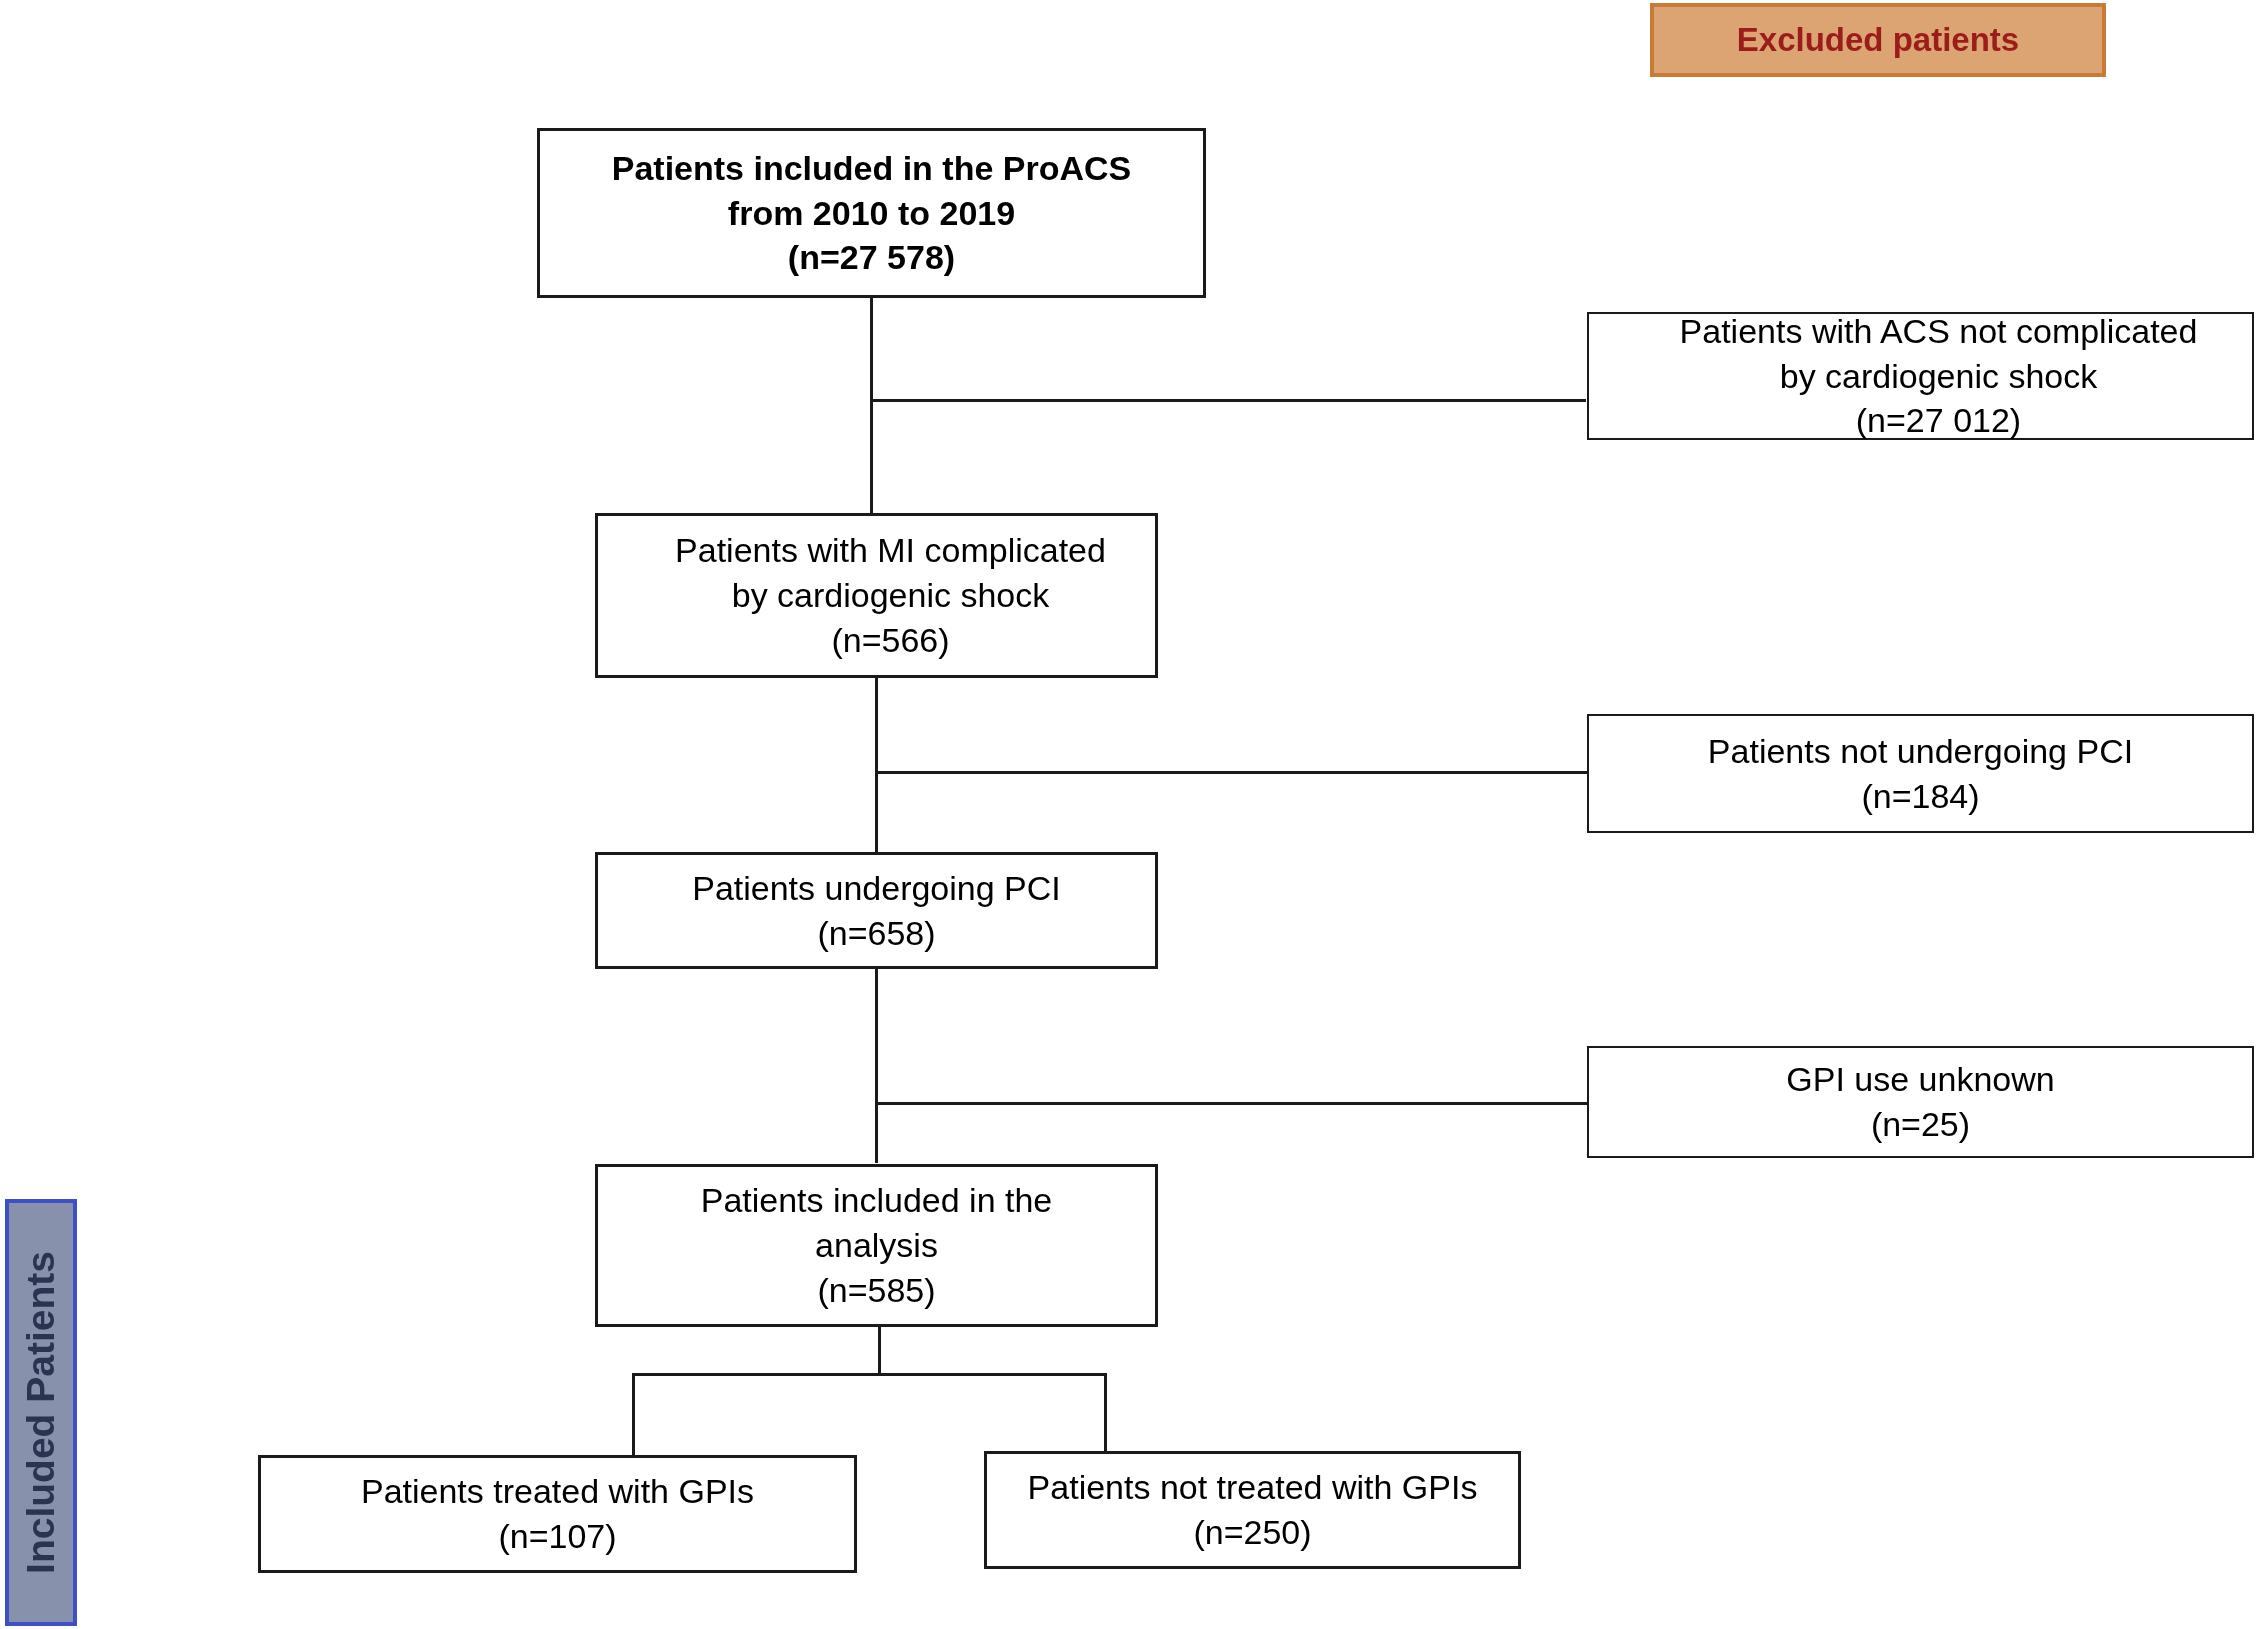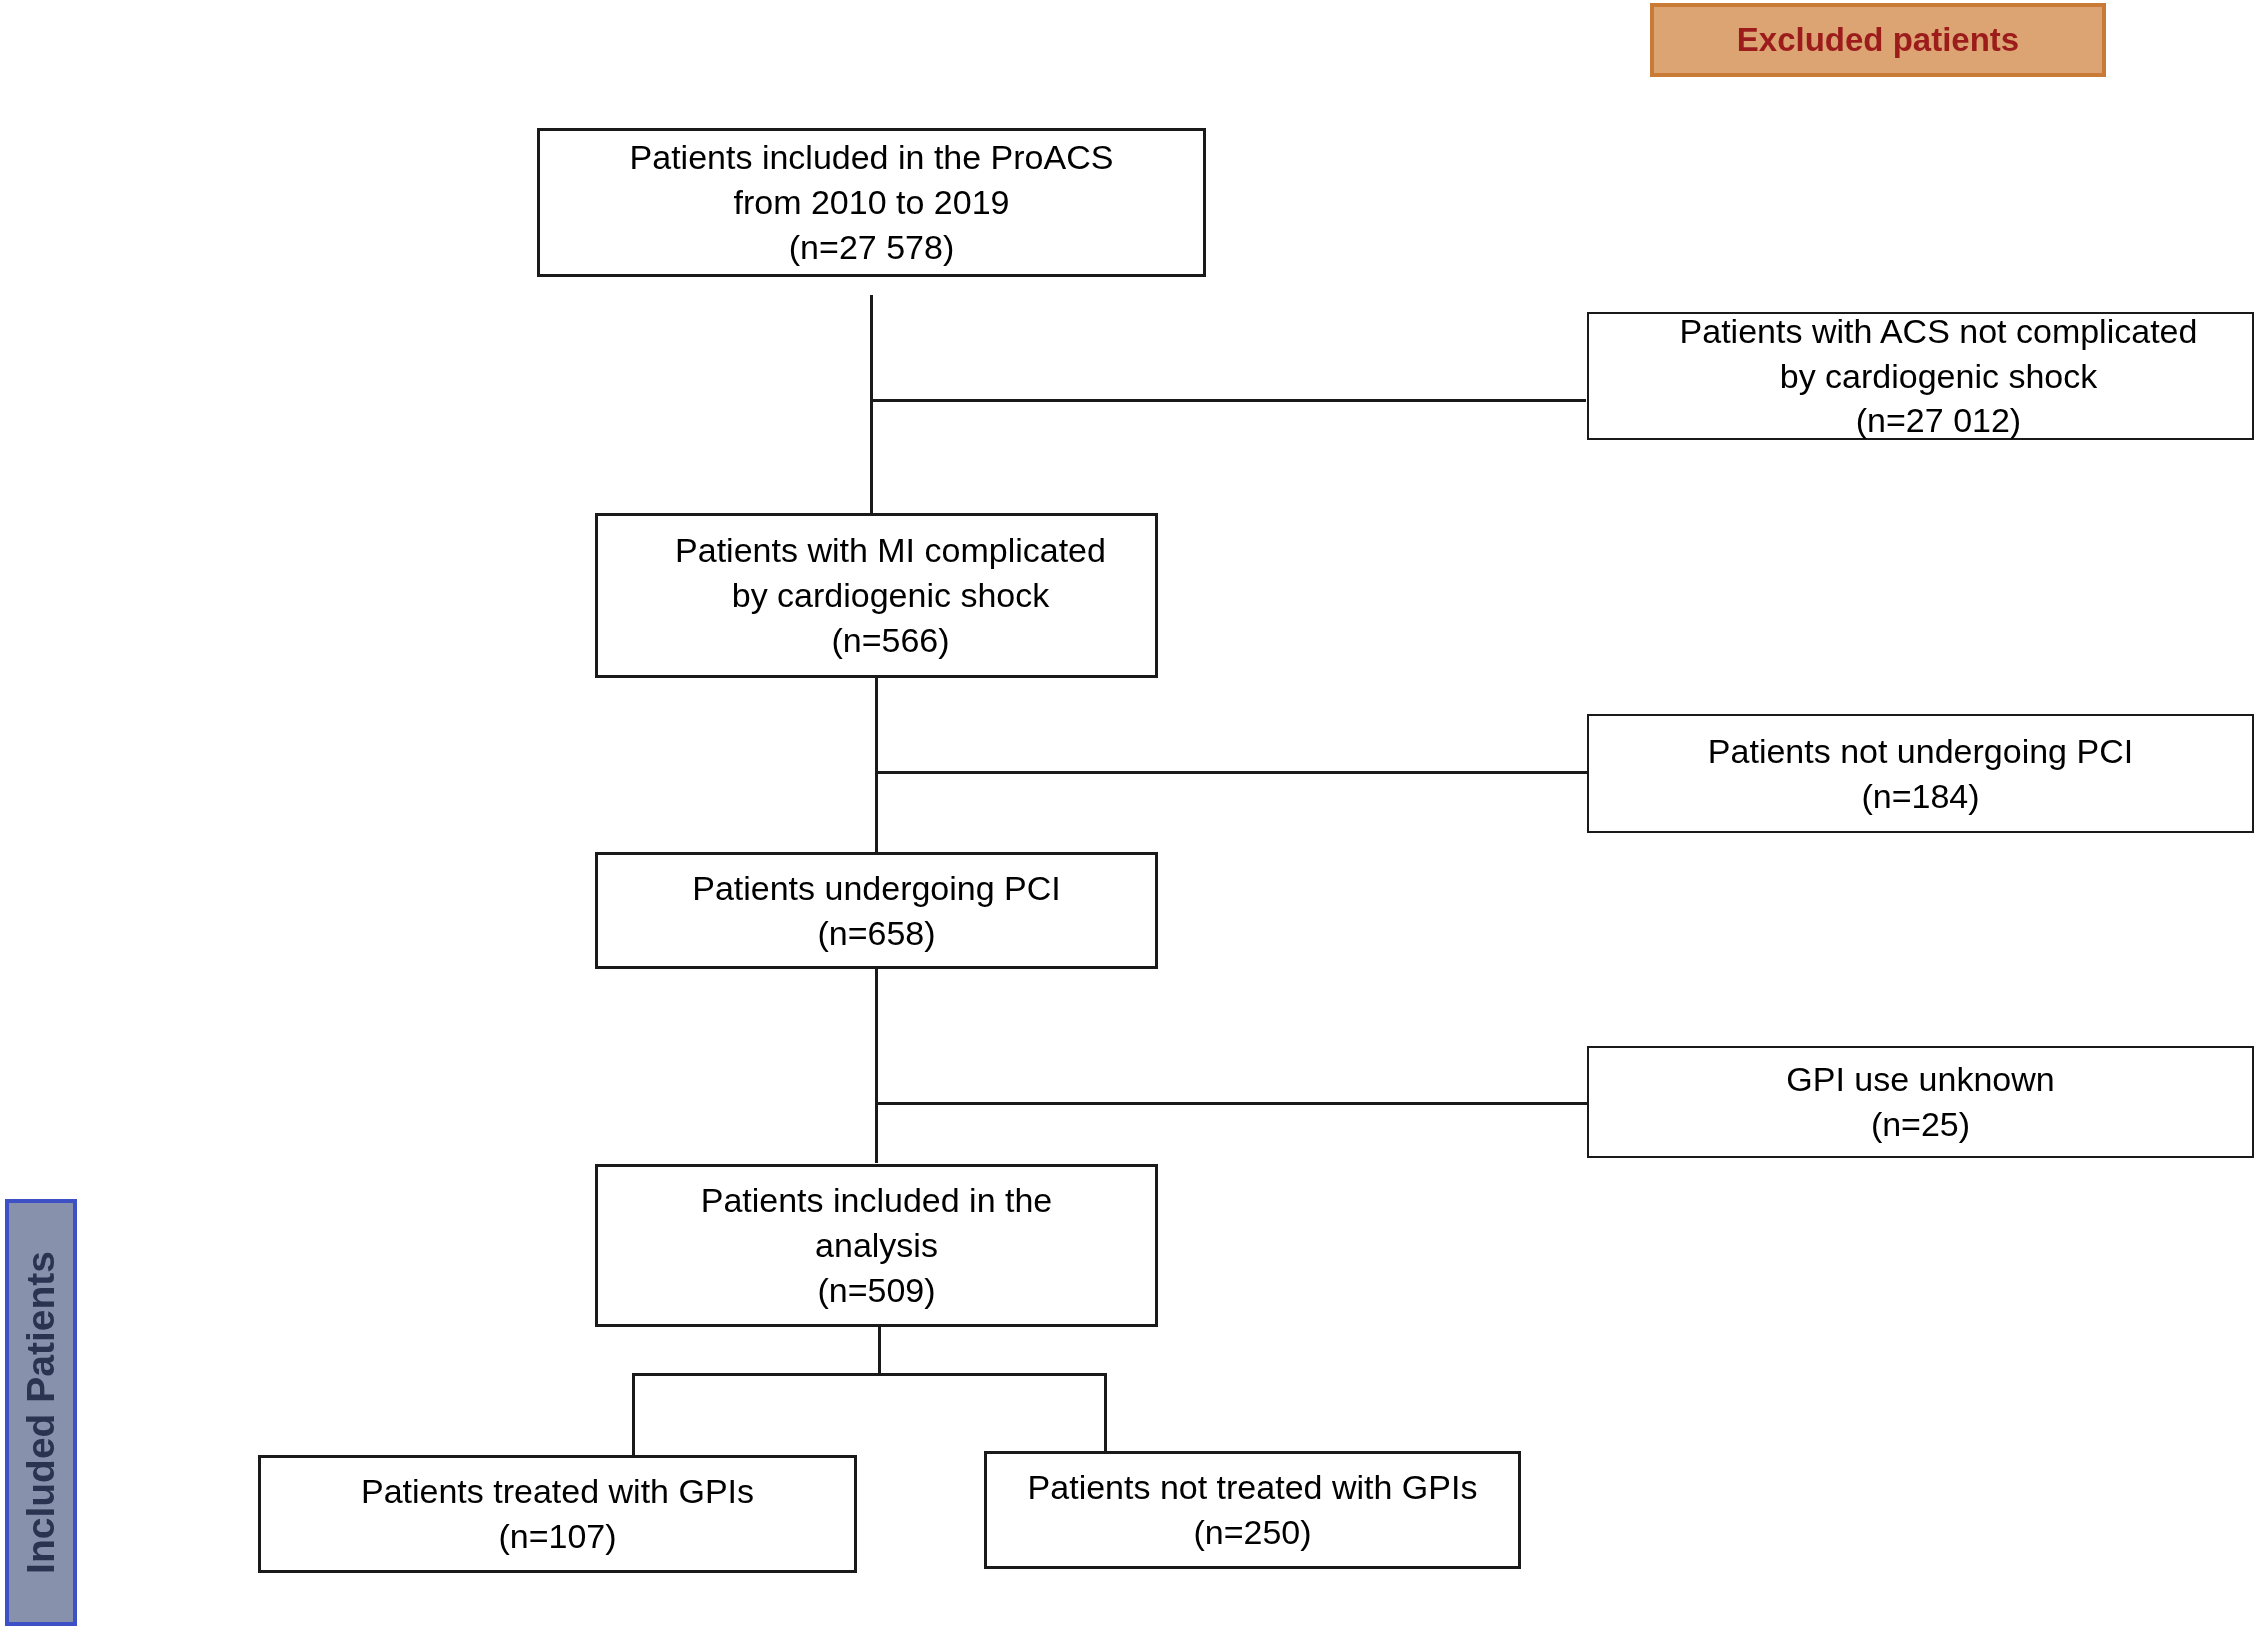--- a/index.html
+++ b/index.html
@@ -62,21 +62,21 @@
     font-size: 39px;
     font-weight: bold;
     color: var(--included-text, #2a334f);
     white-space: nowrap;
   }
   .line {
     position: absolute;
     background: var(--line-color, #1a1a1a);
   }
   
-  #box-proacs       { left: 537px;  top: 128px;  width: 669px; height: 149px; }
+  #box-proacs       { left: 537px;  top: 128px;  width: 669px; height: 170px; font-weight: bold; }
   #box-mi-shock     { left: 595px;  top: 513px;  width: 563px; height: 165px; padding-left: 28px; }
   #box-pci          { left: 595px;  top: 852px;  width: 563px; height: 117px; }
   #box-analysis     { left: 595px;  top: 1164px; width: 563px; height: 163px; }
   #box-gpi          { left: 258px;  top: 1455px; width: 599px; height: 118px; }
   #box-no-gpi       { left: 984px; top: 1451px; width: 537px; height: 118px; }
   
   #exc-acs          { left: 1587px; top: 312px;  width: 667px; height: 128px; border-width: 2.7px; padding-left: 36px; }
   #exc-no-pci       { left: 1587px; top: 714px;  width: 667px; height: 119px; border-width: 2.7px; }
   #exc-gpi-unknown  { left: 1587px; top: 1046px; width: 667px; height: 112px; border-width: 2.7px; }
   
@@ -117,21 +117,21 @@
   </div>
 
   <div class="fbox" id="box-pci">
     <span class="btxt">Patients undergoing PCI
 (n=658)</span>
   </div>
 
   <div class="fbox" id="box-analysis">
     <span class="btxt">Patients included in the
 analysis
-(n=509)</span>
+(n=585)</span>
   </div>
 
   <div class="fbox" id="box-gpi">
     <span class="btxt">Patients treated with GPIs
 (n=107)</span>
   </div>
 
   <div class="fbox" id="box-no-gpi">
     <span class="btxt">Patients not treated with GPIs
 (n=250)</span>

